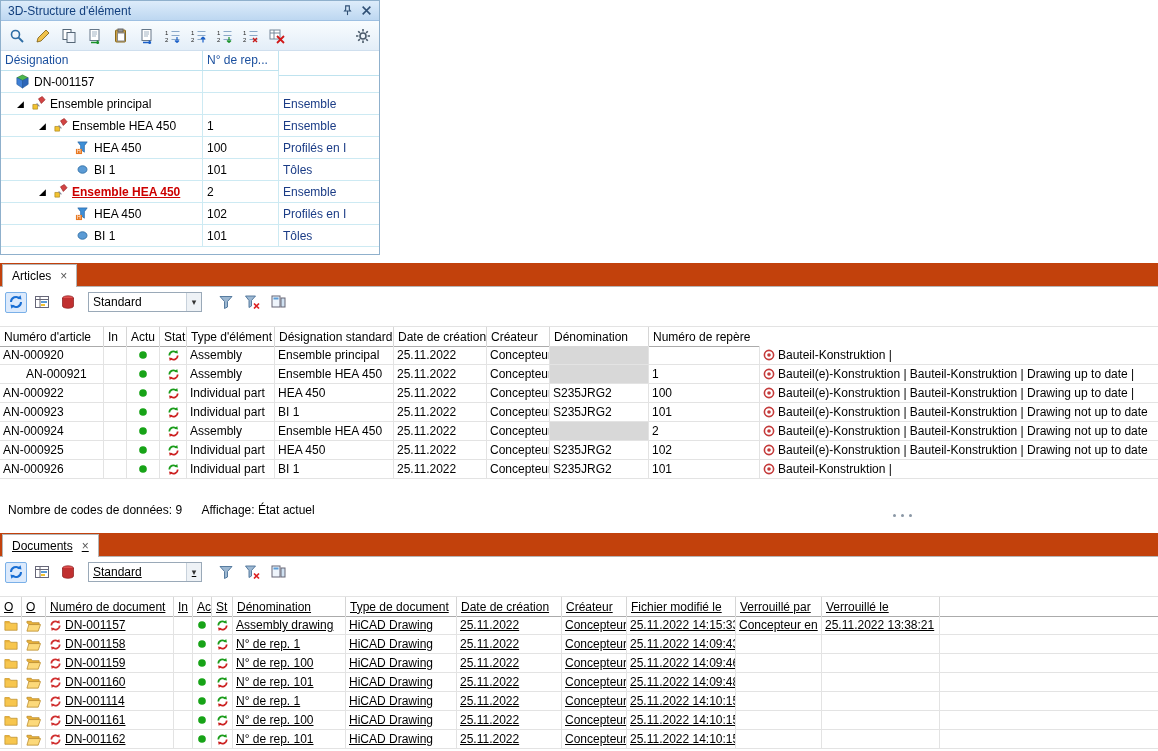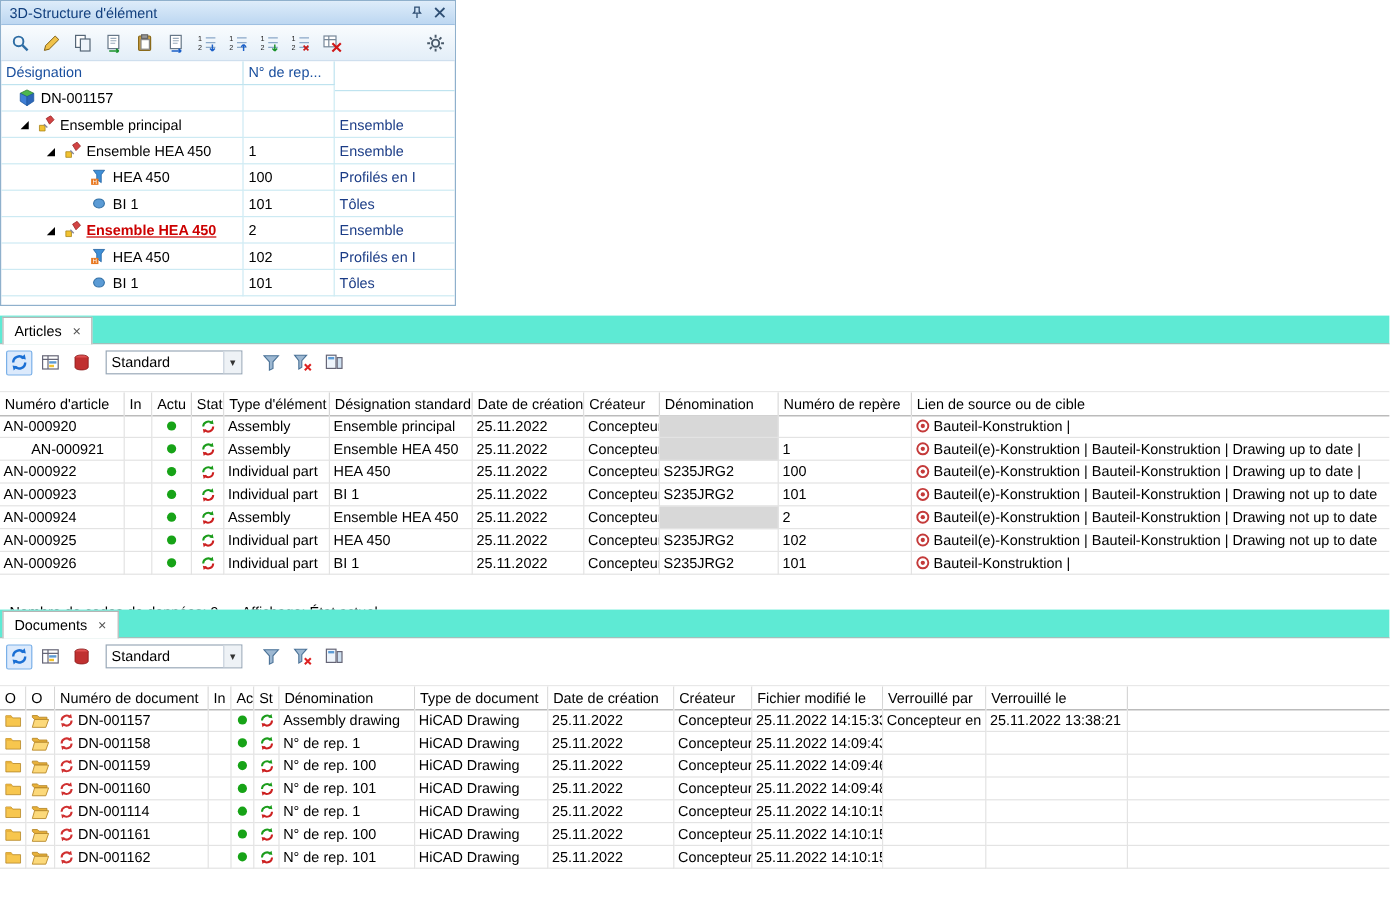--- a/index.html
+++ b/index.html
@@ -38,23 +38,23 @@
   .tc:last-child { border-right:none; flex:1; }
   .w1 { width:202px; } .w2 { width:76px; padding-left:4px; } .w3 { padding-left:4px; }
   .tc.comment { color:#1b3c86; }
   .tri { width:16px; font-size:9px; color:#000; text-align:left; padding-left:2px; }
   .tlabel { margin-left:4px; }
   .tlabel.red { color:#cc0000; font-weight:bold; text-decoration:underline; }
 
   
   .pane { position:absolute; left:0; width:1158px; background:#fff; }
   #articles-pane { top:263px; height:270px; }
-  #documents-pane { top:508px; height:218px; }
+  #documents-pane { top:533px; height:218px;text-decoration:underline; }
 
-  .tabbar { height:24px; display:flex; align-items:flex-end; border-bottom:1px solid #b5b5b5; padding-left:2px; background:#5eead4; }
+  .tabbar { height:24px; display:flex; align-items:flex-end; border-bottom:1px solid #b5b5b5; padding-left:2px; background:#c2410c; }
   .tab { height:23px; display:flex; align-items:center; gap:9px; padding:0 9px;
     border:1px solid #b5b5b5; border-bottom:none; background:#fff; position:relative; top:1px; }
   .tabx { color:#555; font-size:12px; }
 
   .toolbar2 { height:30px; display:flex; align-items:center; gap:7px; padding:0 5px; background:#fff; }
   .combo { width:114px; height:20px; border:1px solid #9aa9b8; background:#fff;
     display:flex; align-items:center; margin:0 6px 0 2px; }
   .combo-text { flex:1; padding-left:4px; white-space:nowrap; overflow:hidden; }
   .combo-arrow { width:15px; text-align:center; color:#333; font-size:9px; background:#eef2f6; align-self:stretch; display:flex; align-items:center; justify-content:center; border-left:1px solid #c8d2dc; }
 
@@ -379,21 +379,20 @@
         <div class="hc" style="width: 104px;">Numéro d'article</div>
         <div class="hc" style="width: 23px;">In</div>
         <div class="hc" style="width: 33px;">Actu</div>
         <div class="hc" style="width: 27px;">Stat</div>
         <div class="hc" style="width: 88px;">Type d'élément</div>
         <div class="hc" style="width: 119px;">Désignation standard</div>
         <div class="hc" style="width: 93px;">Date de création</div>
         <div class="hc" style="width: 63px;">Créateur</div>
         <div class="hc" style="width: 99px;">Dénomination</div>
         <div class="hc" style="width: 111px;">Numéro de repère</div>
-        <div class="hc" style="flex: 1 1 0%;">Lien de source ou de cible</div>
       </div>
     <div id="art-body">
         <div class="trow">
           <div class="cell" style="width: 104px;">AN-000920</div>
           <div class="cell" style="width: 23px;"></div>
           <div class="cell center" style="width: 33px;">
             <span class="icon">
               <svg viewBox="0 0 12 12" style="width: 10px; height: 10px;">
                 <circle cx="6" cy="6" r="4.6" fill="#17a317"></circle>
               </svg>

